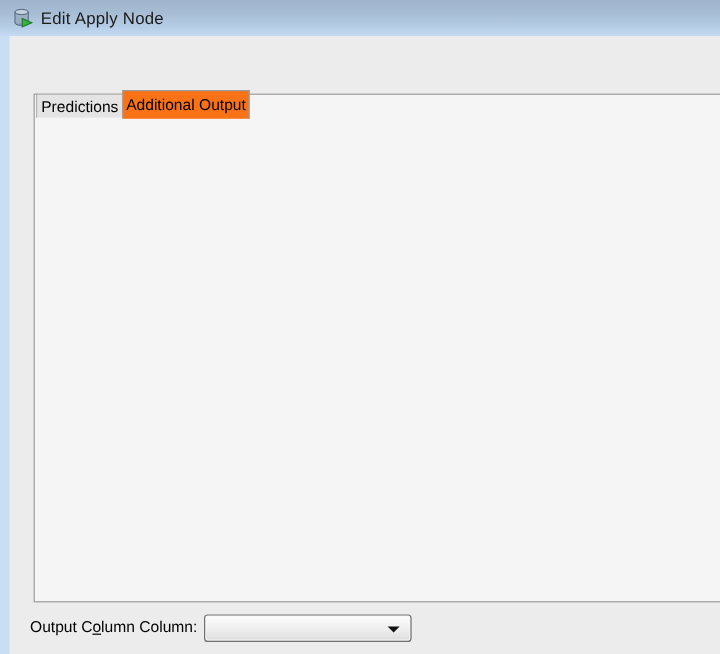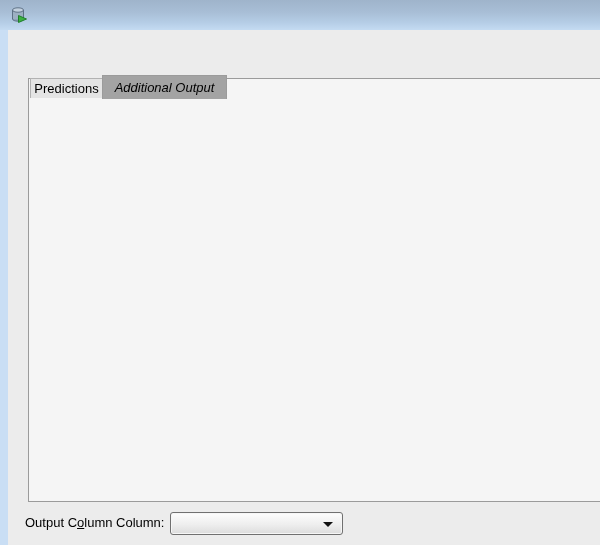--- a/index.html
+++ b/index.html
@@ -28,24 +28,23 @@
   .tab{
     position:absolute;box-sizing:border-box;text-align:center;
     font-size:13px;white-space:nowrap;cursor:default;margin-top:20px;
   }
   .tab-inactive{
     left:30px;top:58px;width:73px;height:20px;line-height:19px;
     background:#e4e4e4;border:1px solid #b2b2b2;border-bottom:none;
     z-index:2;
   }
   .tab-active{
-    left:102px;top:55px;width:125px;height:24px;line-height:23px;
-    background:#a3a3a3;border:1px solid #9b9b9b;border-bottom:none;
+    left:102px;top:55px;width:106px;height:24px;line-height:23px;
+    background:#f97316;border:1px solid #9b9b9b;border-bottom:none;
     z-index:4;
-    font-style:italic;
   }
   
   .panel{
     position:absolute;left:28px;top:78px;width:574px;height:424px;
     box-sizing:border-box;background:#f5f5f5;border:1px solid #9b9b9b;
     z-index:1;
   }
   
   .grid{
     position:absolute;left:40px;top:97px;width:561px;height:391px;
@@ -97,20 +96,21 @@
 
 <div class="titlebar">
   <svg class="title-icon" viewBox="0 0 20 20">
     <ellipse cx="9" cy="14" rx="5.5" ry="2.2" fill="#8fa3b8" stroke="#4d5f74" stroke-width="0.8"></ellipse>
     <rect x="3.5" y="5" width="11" height="9" fill="#9db0c3" stroke="none"></rect>
     <line x1="3.5" y1="5" x2="3.5" y2="14" stroke="#4d5f74" stroke-width="0.8"></line>
     <line x1="14.5" y1="5" x2="14.5" y2="14" stroke="#4d5f74" stroke-width="0.8"></line>
     <ellipse cx="9" cy="5" rx="5.5" ry="2.2" fill="#c2d0de" stroke="#4d5f74" stroke-width="0.8"></ellipse>
     <polygon points="9.5,10.5 17.5,14 9.5,17.5" fill="#3cb043" stroke="#187a22" stroke-width="0.9"></polygon>
   </svg>
+  <span class="title-text">Edit Apply Node</span>
 </div>
 
 <div class="left-border"></div>
 
 <div class="tab tab-inactive">
   <span>Predictions</span>
 </div>
 <div class="tab tab-active">
   <span>Additional Output</span>
 </div>

